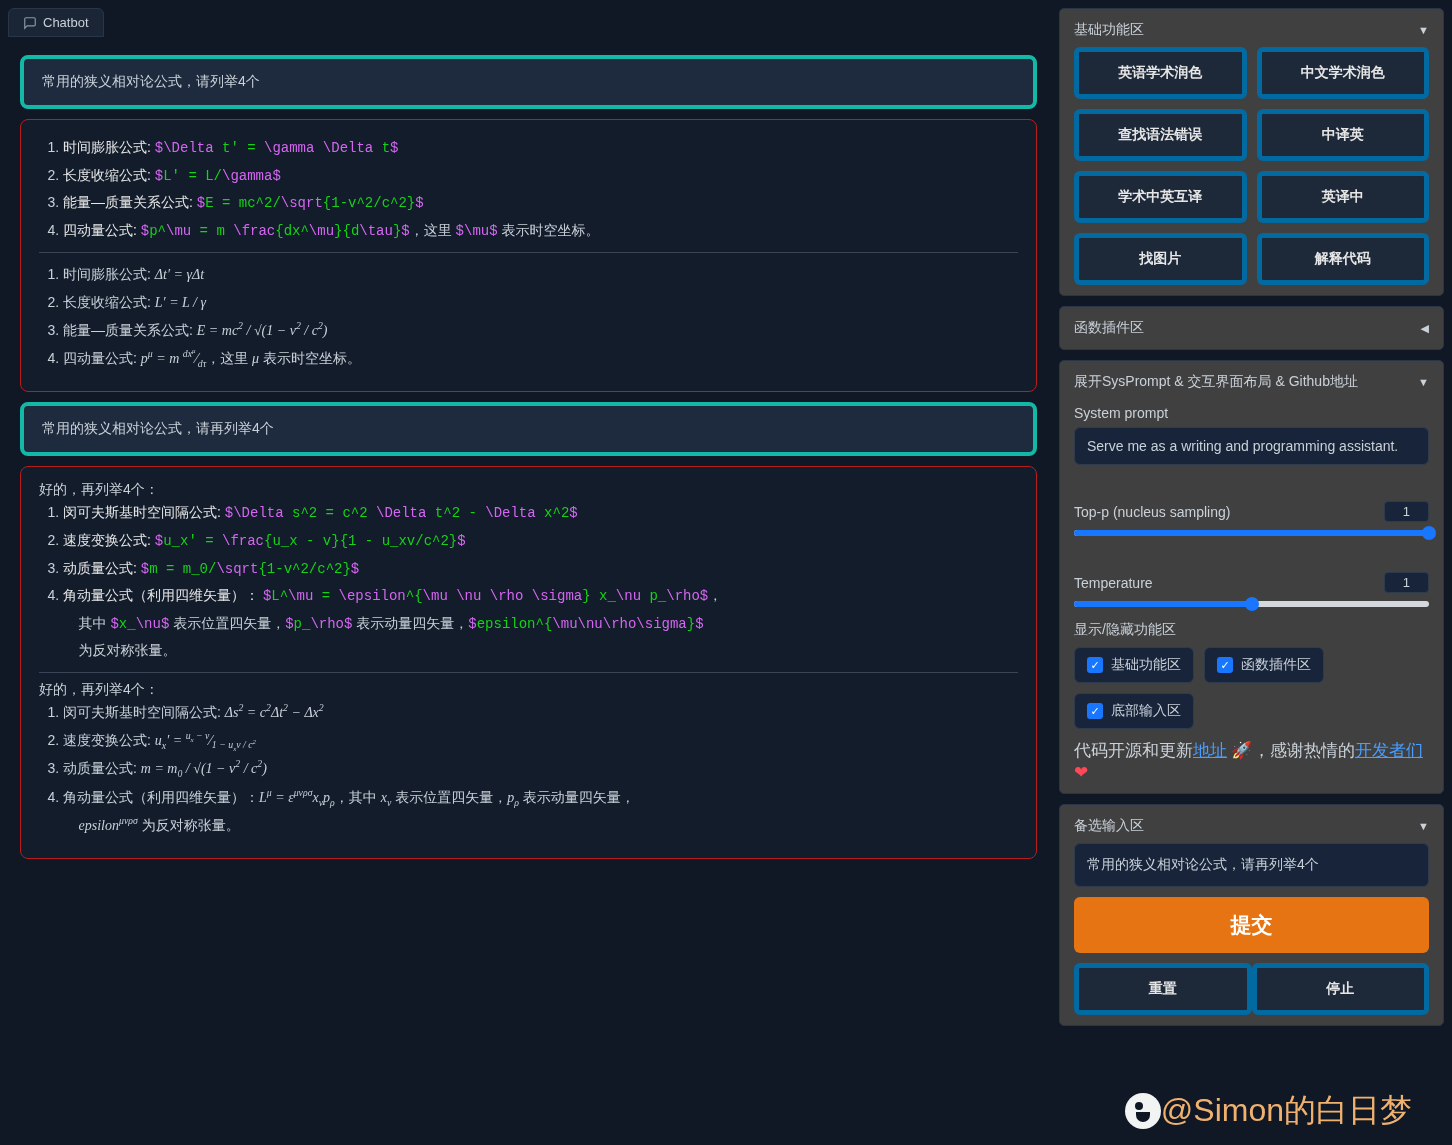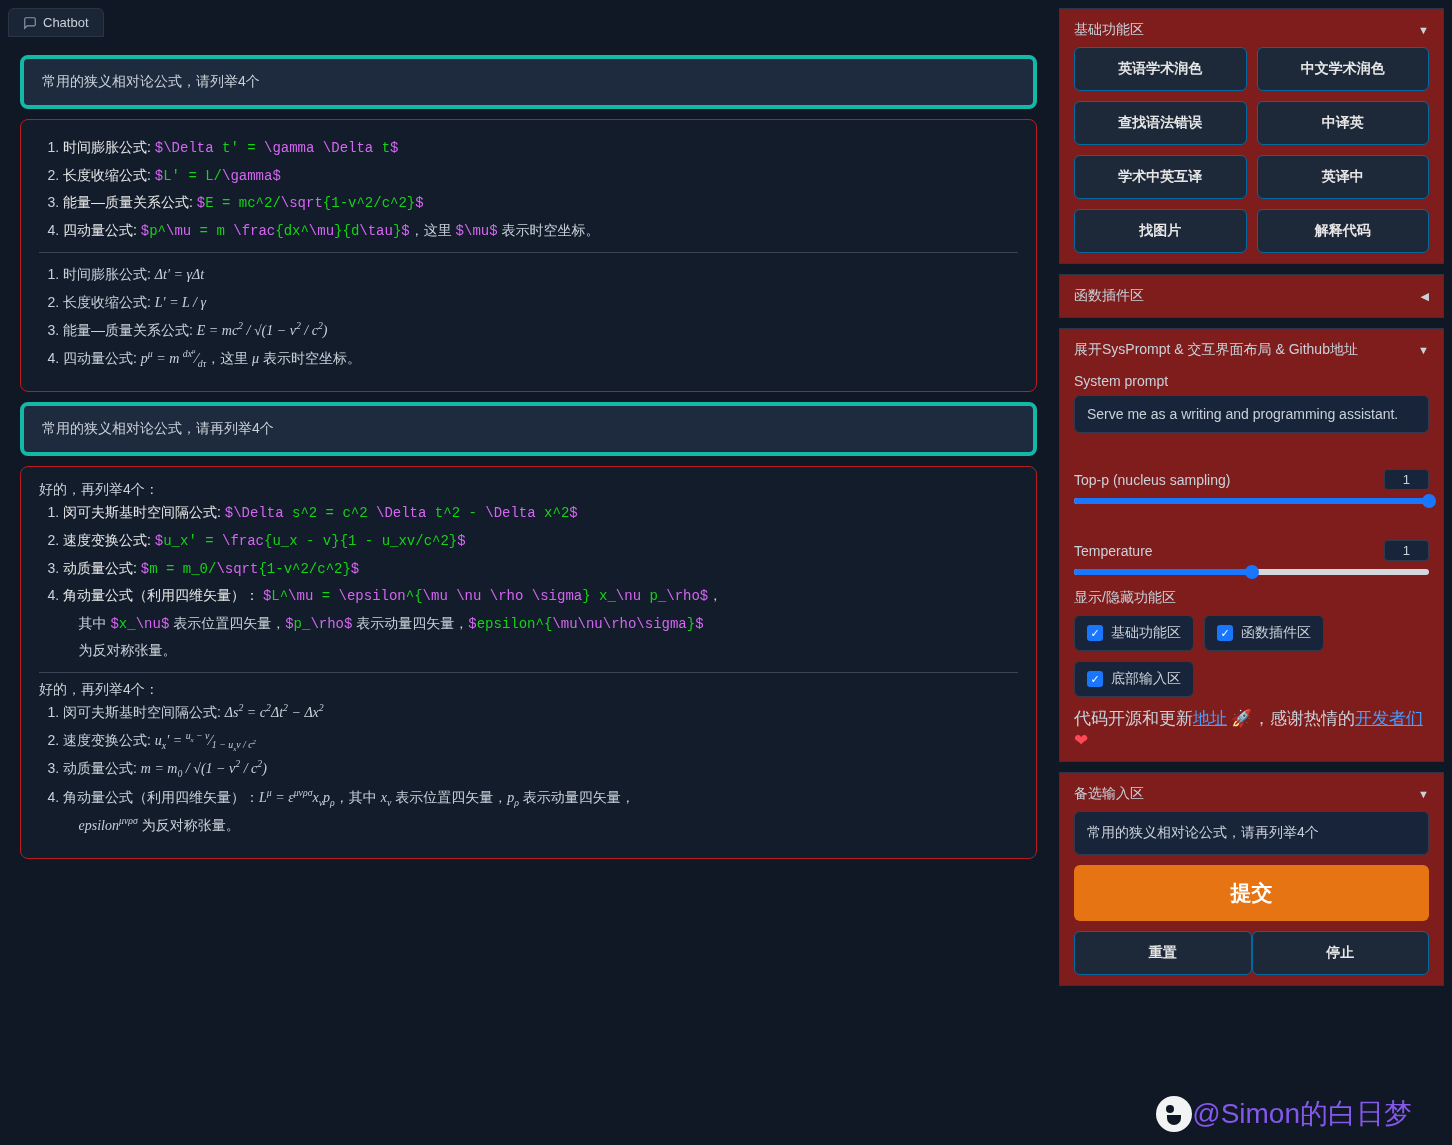--- a/index.html
+++ b/index.html
@@ -50,39 +50,39 @@
 .msg-bot .raw { border-bottom: 1px solid #3a4556; padding-bottom: 8px; margin-bottom: 8px; }
 .lbl { color: #e6e6e6; }
 .tex { color: #15d315; font-family: "Courier New", monospace; }
 .cmd { color: #d666f2; }
 .rendered { line-height: 2; }
 .math { font-style: italic; font-family: "Times New Roman", serif; }
 .math sup { font-size: 0.7em; }
 .math sub { font-size: 0.7em; }
 
 .panel {
-  background: #7f1d1d;
+  background: #404040;
   border: 1px solid #2a3548;
-  border-radius: 0;
+  border-radius: 5px;
   padding: 10px 14px;
 }
 .panel-head {
   display: flex;
   justify-content: space-between;
   align-items: center;
   padding: 2px 0 8px 0;
   color: #c9d1d9;
   font-size: 14px;
 }
 .panel-head .chev { font-size: 11px; }
 
 .btn-grid { display: grid; grid-template-columns: 1fr 1fr; gap: 10px; }
 .btn {
   background: #1d2838;
-  border: 1px solid #0369a1;
+  border: 5px solid #0369a1;
   border-radius: 6px;
   color: #e6e6e6;
   font-weight: 600;
   padding: 12px 8px;
   text-align: center;
   font-size: 14px;
   cursor: pointer;
 }
 
 .section-label { color: #c9d1d9; margin: 6px 0; font-size: 14px; }
@@ -174,22 +174,22 @@
   cursor: pointer;
   margin-bottom: 10px;
 }
 .row-btns { display: flex; }
 .row-btns .btn { flex: 1; }
 
 .watermark {
   position: fixed;
   right: 40px;
   bottom: 12px;
-  color: #8b5cf6;
-  font-size: 28px;
+  color: #fdba74;
+  font-size: 32px;
   font-weight: 500;
   opacity: 0.95;
   pointer-events: none;
   display: flex;
   align-items: center;
   gap: 0;
 }
 .watermark .wb {
   display: inline-block;
   width: 36px;

